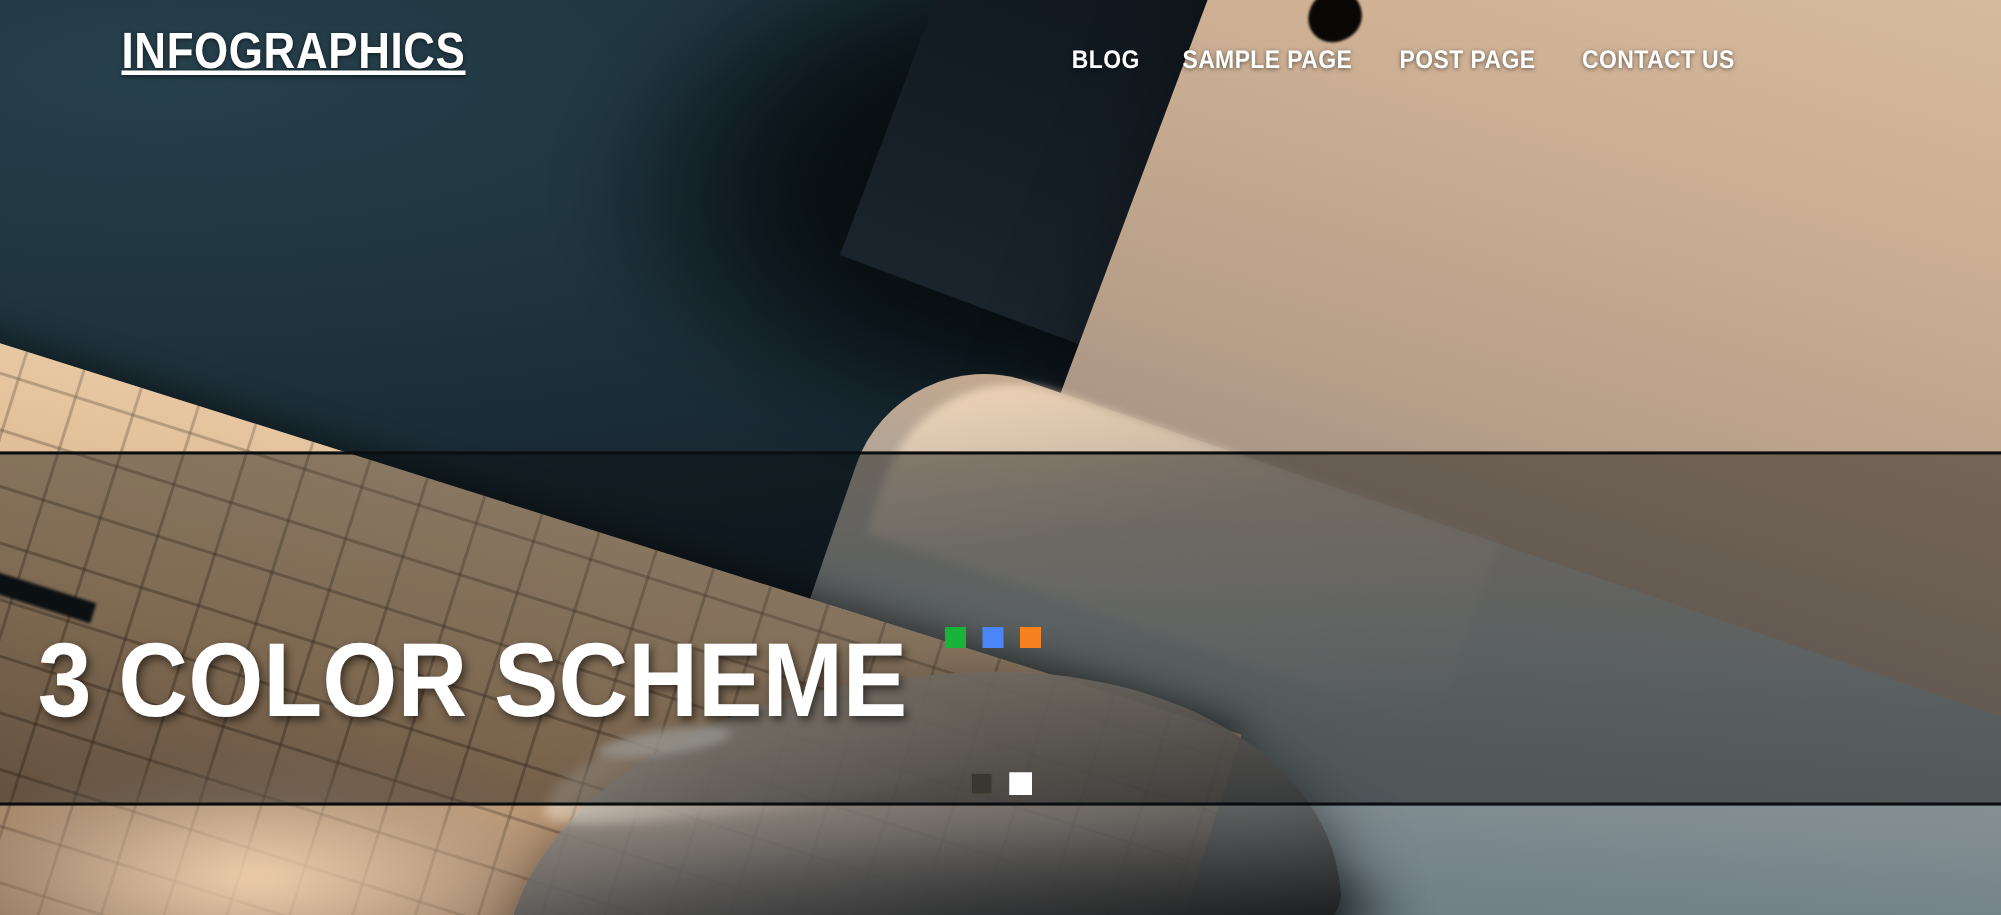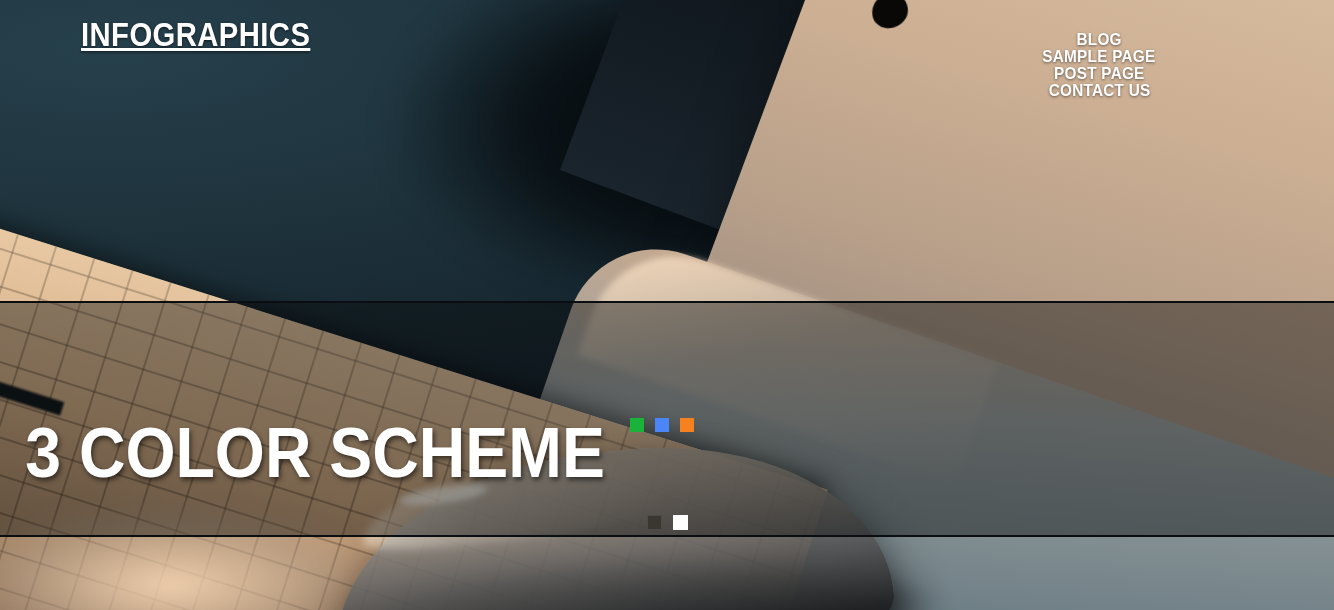--- a/index.html
+++ b/index.html
@@ -182,21 +182,21 @@
     font-size:34px;
     letter-spacing:.5px;
     line-height:1;
     transform:scaleX(.86);
     transform-origin:left center;
     text-shadow:0 1px 3px rgba(0,0,0,.6);
     white-space:nowrap;
   }
   .main-nav {
     position:absolute; right:118px; top:31px;
-    display:flex; align-items:center; gap:0;flex-direction:column;
+    display:flex; align-items:center; gap:0;
   }
   .nav-link {
     color:#ffffff;
     font-family:"Liberation Sans Narrow","Liberation Sans",sans-serif;
     font-weight:600;
     font-size:17px;
     letter-spacing:.3px;
     text-decoration:none;
     padding:0 10px;
     line-height:1;

